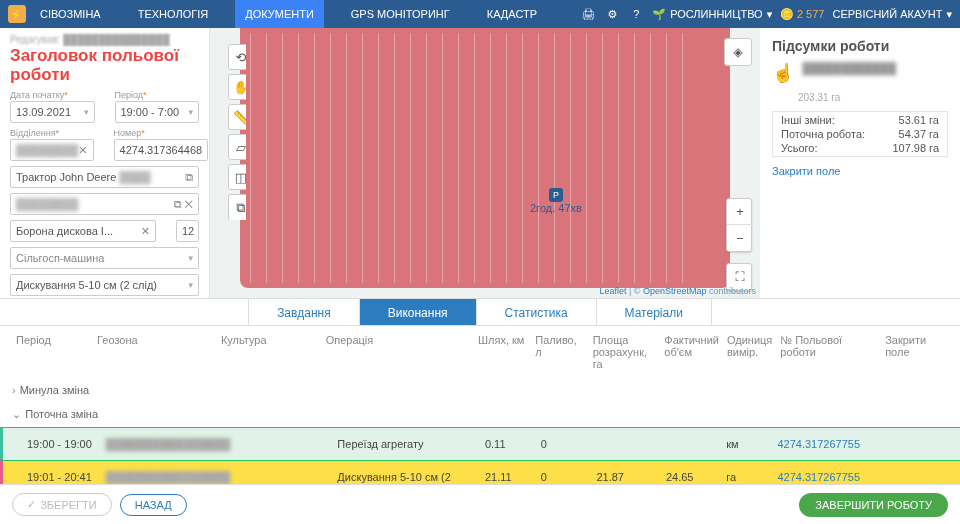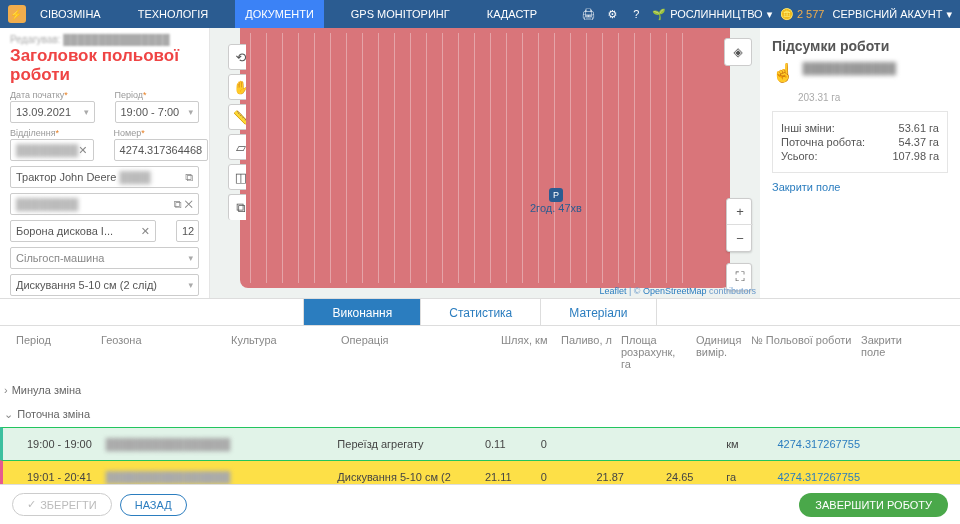--- a/index.html
+++ b/index.html
@@ -41,30 +41,30 @@
 .map .layers{position:absolute;right:8px;top:10px;width:28px;height:28px;background:#fff;border:1px solid #ccc;border-radius:3px;display:flex;align-items:center;justify-content:center;cursor:pointer;color:#555}
 .map .marker{position:absolute;left:320px;top:160px;color:#2b5c91;font-size:11px;display:flex;flex-direction:column;align-items:center}
 .map .marker .pin{width:14px;height:14px;background:#2b5c91;border-radius:3px;display:flex;align-items:center;justify-content:center;color:#fff;font-size:9px}
 .map .att{position:absolute;right:4px;bottom:2px;font-size:9px;color:#6a9acb}
 .right-panel{width:200px;padding:10px 12px;font-size:12px;color:#444;background:#fff}
 .right-panel h3{font-size:14px;color:#555;font-weight:600;margin-bottom:8px}
 .right-panel .topline{display:flex;gap:8px;align-items:flex-start;margin-bottom:8px}
 .right-panel .handicon{font-size:18px;color:#bbb}
 .right-panel .fieldname{filter:blur(2px);color:#999;font-size:11px;flex:1}
 .right-panel .area{font-size:10px;color:#aaa;margin-left:26px;margin-bottom:8px}
-.right-panel .box{border:1px solid #e5e5e5;padding:8px 8px;font-size:11px;margin-bottom:8px}
+.right-panel .box{border:1px solid #e5e5e5;padding:0 8px;font-size:11px;margin-bottom:8px}
 .right-panel .box div{display:flex;justify-content:space-between;margin:2px 0;color:#555}
 .right-panel .close-link{color:#2b7dbf;font-size:11px;cursor:pointer}
 .tabs{display:flex;justify-content:center;border:1px solid #ddd;border-left:none;border-right:none;height:28px}
 .tabs span{padding:0 28px;line-height:28px;font-size:12px;color:#2b7dbf;cursor:pointer;border-right:1px solid #ddd}
 .tabs span:first-child{border-left:1px solid #ddd}
 .tabs span.active{background:#2b7dbf;color:#ffffff}
 .thead{display:flex;padding:6px 12px;font-size:11px;color:#888}
 .thead>div{padding:2px 4px}
-.grp{padding:6px 4px;font-size:11px;color:#666;cursor:pointer}
+.grp{padding:6px 12px;font-size:11px;color:#666;cursor:pointer}
 .grp .chev{display:inline-block;margin-right:4px;color:#888}
 .trow{display:flex;padding:8px 20px;font-size:11px;color:#444;border-top:1px solid #22c55e}
 .trow>div{padding:2px 4px}
 .trow.r1{background:#e1f3e8;border-left:3px solid #3bbf9e}
 .trow.r2{background:#fde047;border-left:3px solid #e65a8f}
 .c-period{width:85px}
 .c-geo{width:130px}
 .c-cult{width:110px}
 .c-op{width:160px}
 .c-path{width:60px}
@@ -249,33 +249,35 @@
       <div>
           <span>Усього:</span>
           <span>107.98 га</span>
         </div>
     </div>
     <div class="close-link">Закрити поле</div>
   </div>
 </div>
 
 <div class="tabs">
+  <span>Завдання</span>
   <span class="active">Виконання</span>
   <span>Статистика</span>
   <span>Матеріали</span>
 </div>
 
 <div class="thead">
   <div class="c-period">Період</div>
   <div class="c-geo">Геозона</div>
   <div class="c-cult">Культура</div>
   <div class="c-op">Операція</div>
   <div class="c-path">Шлях, км</div>
   <div class="c-fuel">Паливо, л</div>
   <div class="c-area">Площа розрахунк, га</div>
+  <div class="c-fact">Фактичний об'єм</div>
   <div class="c-unit">Одиниця вимір.</div>
   <div class="c-num" style="color:#888">№ Польової роботи</div>
   <div class="c-close">Закрити поле</div>
 </div>
 
 <div class="grp"><span class="chev">›</span><span>Минула зміна</span></div>
 <div class="grp"><span class="chev">⌄</span><span>Поточна зміна</span></div>
 
 <div class="trow r1">
   <div class="c-period">19:00 - 19:00</div>

